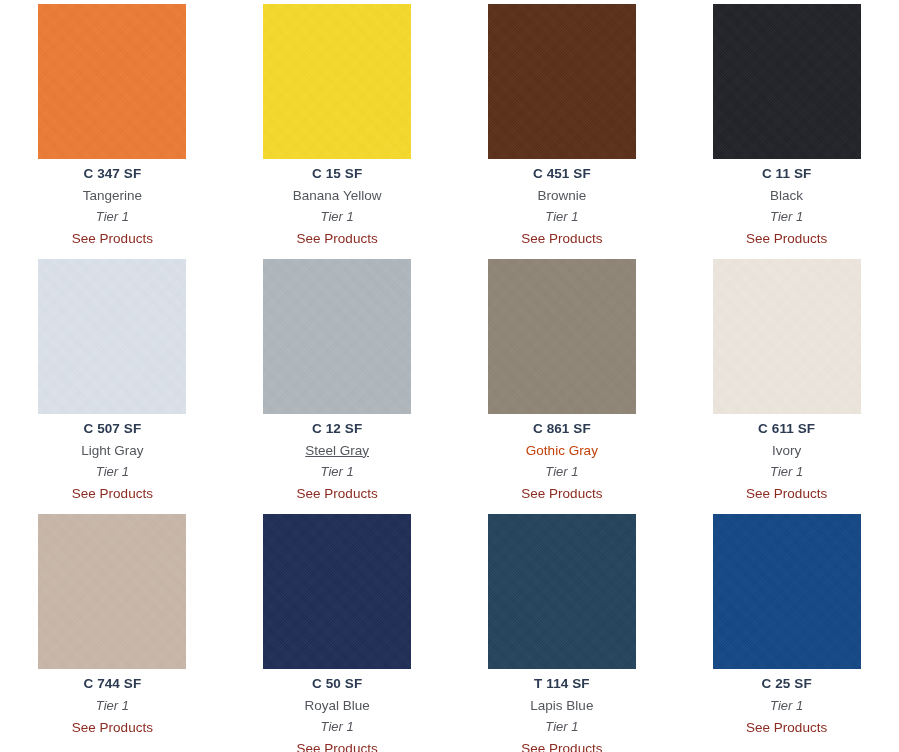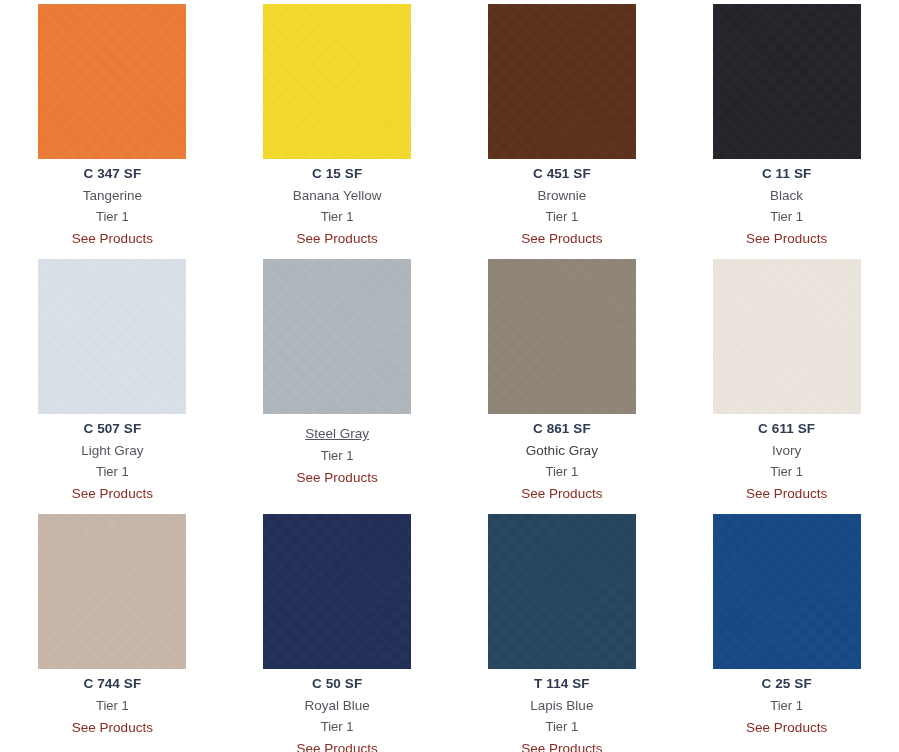--- a/index.html
+++ b/index.html
@@ -82,20 +82,21 @@
     display: block;
     font-size: 13.5px;
     font-weight: normal;
     color: #53565c;
     margin-top: 8px;
   }
 
   .swatch-tier {
     display: block;
     font-size: 13px;
+    font-style: italic;
     font-weight: normal;
     color: #53565c;
     margin-top: 8px;
   }
 
   .swatch-link {
     display: block;
     font-size: 13.5px;
     color: #8c2b21;
     text-decoration: none;
@@ -148,30 +149,31 @@
     <div class="swatch-meta">
       <span class="swatch-code" style="color: rgb(44, 59, 82);">C 507 SF</span>
       <span class="swatch-name" style="color: rgb(83, 86, 92);">Light Gray</span>
       <span class="swatch-tier" style="color: rgb(83, 86, 92);">Tier 1</span>
       <a class="swatch-link" href="#" style="color: rgb(140, 43, 33);">See Products</a>
     </div>
   </div>
     <div class="swatch-card">
     <div class="swatch-chip" title="Steel Gray" style="background: rgb(176, 184, 189);"></div>
     <div class="swatch-meta">
+      <span class="swatch-code" style="color: rgb(44, 59, 82);">C 12 SF</span>
       <span class="swatch-name" style="color: rgb(83, 86, 92); text-decoration: underline;">Steel Gray</span>
       <span class="swatch-tier" style="color: rgb(83, 86, 92);">Tier 1</span>
       <a class="swatch-link" href="#" style="color: rgb(140, 43, 33);">See Products</a>
     </div>
   </div>
     <div class="swatch-card">
     <div class="swatch-chip" title="Gothic Gray" style="background: rgb(144, 133, 119);"></div>
     <div class="swatch-meta">
       <span class="swatch-code" style="color: rgb(44, 59, 82);">C 861 SF</span>
-      <span class="swatch-name" style="color: #404040;">Gothic Gray</span>
+      <span class="swatch-name" style="color: #c2410c;">Gothic Gray</span>
       <span class="swatch-tier" style="color: rgb(83, 86, 92);">Tier 1</span>
       <a class="swatch-link" href="#" style="color: rgb(140, 43, 33);">See Products</a>
     </div>
   </div>
     <div class="swatch-card">
     <div class="swatch-chip" title="Ivory" style="background: rgb(237, 231, 222);"></div>
     <div class="swatch-meta">
       <span class="swatch-code" style="color: rgb(44, 59, 82);">C 611 SF</span>
       <span class="swatch-name" style="color: rgb(83, 86, 92);">Ivory</span>
       <span class="swatch-tier" style="color: rgb(83, 86, 92);">Tier 1</span>

